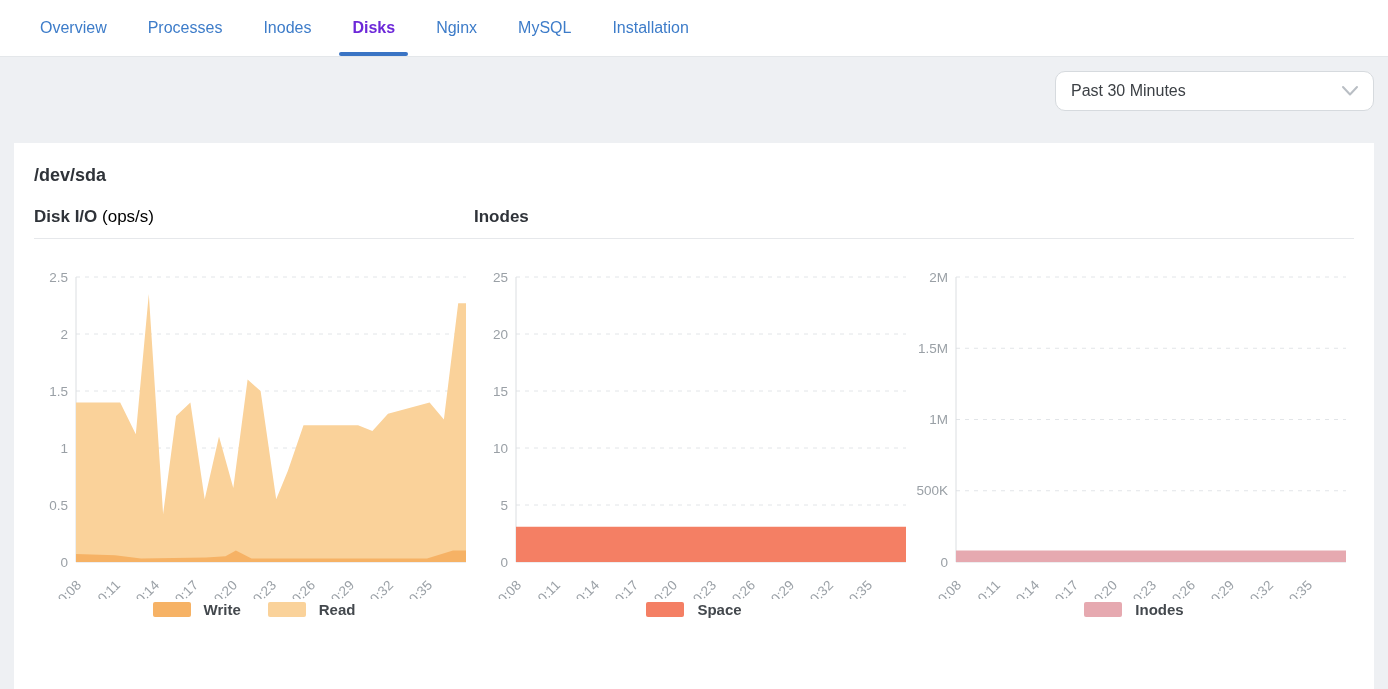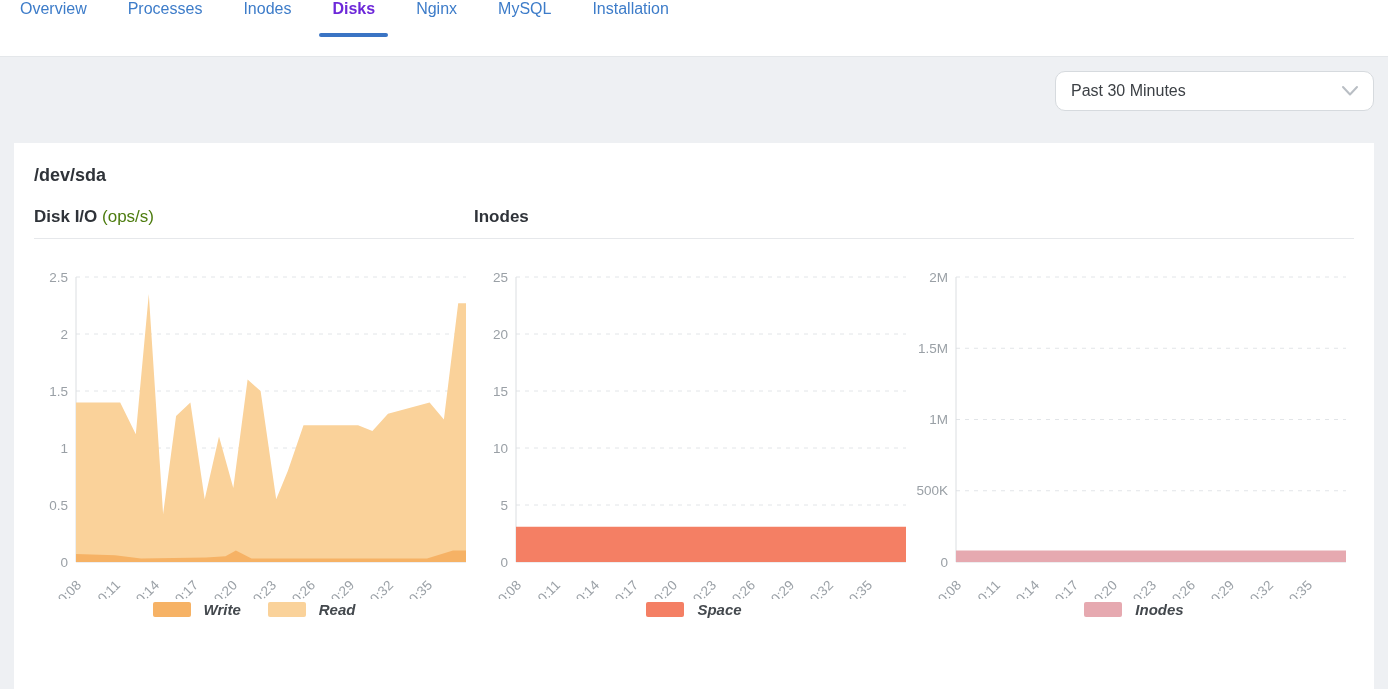--- a/index.html
+++ b/index.html
@@ -8,22 +8,22 @@
     width:1388px; height:689px;
     background:#eef0f3;
     font-family:"Liberation Sans", sans-serif;
     overflow:hidden;
   }
 
   
   .tabs-bar {
     height:57px; background:#ffffff;
     border-bottom:1px solid #e4e7ea;
-    display:flex; align-items:flex-start;
-    padding:0 20px;
+    display:flex; align-items:center;
+    padding:0 40px;
   }
   .tab {
     font-size:16px; color:#3d7cc9;
     margin-right:41px; position:relative;
     cursor:pointer; white-space:nowrap;
   }
   .tab.active { color:#6d28d9; font-weight:700; }
   .tab.active::after {
     content:""; position:absolute;
     left:-13px; right:-13px; top:33px; height:4px;
@@ -43,31 +43,31 @@
 
   
   .card {
     margin:0 14px; background:#ffffff;
     height:637px; padding:22px 20px 0;
   }
   .device-title { font-size:18px; font-weight:700; color:#2f3339; }
 
   .titles-row { display:flex; margin-top:21px; }
   .chart-title { width:440px; font-size:17px; font-weight:700; color:#2f3339; }
-  .chart-title .unit { font-weight:400; color:#4d7c0f; }
+  .chart-title .unit { font-weight:400; color:#000000; }
 
   .titles-rule { border:none; border-top:1px solid #e6e8eb; margin:11px 0 0; }
 
   .charts-row { display:flex; margin-top:22px; }
   .chart-col { width:440px; display:flex; flex-direction:column; align-items:center; }
   .chart-canvas { display:block; }
 
   .legend { display:flex; justify-content:center; gap:27px; margin-top:2px; }
   .legend-item { display:flex; align-items:center; gap:13px;
-                 font-size:15px; font-weight:600; color:#43484d;font-style:italic; }
+                 font-size:15px; font-weight:600; color:#43484d; }
   .swatch { width:38px; height:15px; border-radius:2px; }
 </style>
 </head>
 <body>
 
 <header class="tabs-bar">
   <div class="tab">Overview</div>
   <div class="tab">Processes</div>
   <div class="tab">Inodes</div>
   <div class="tab active">Disks</div>

